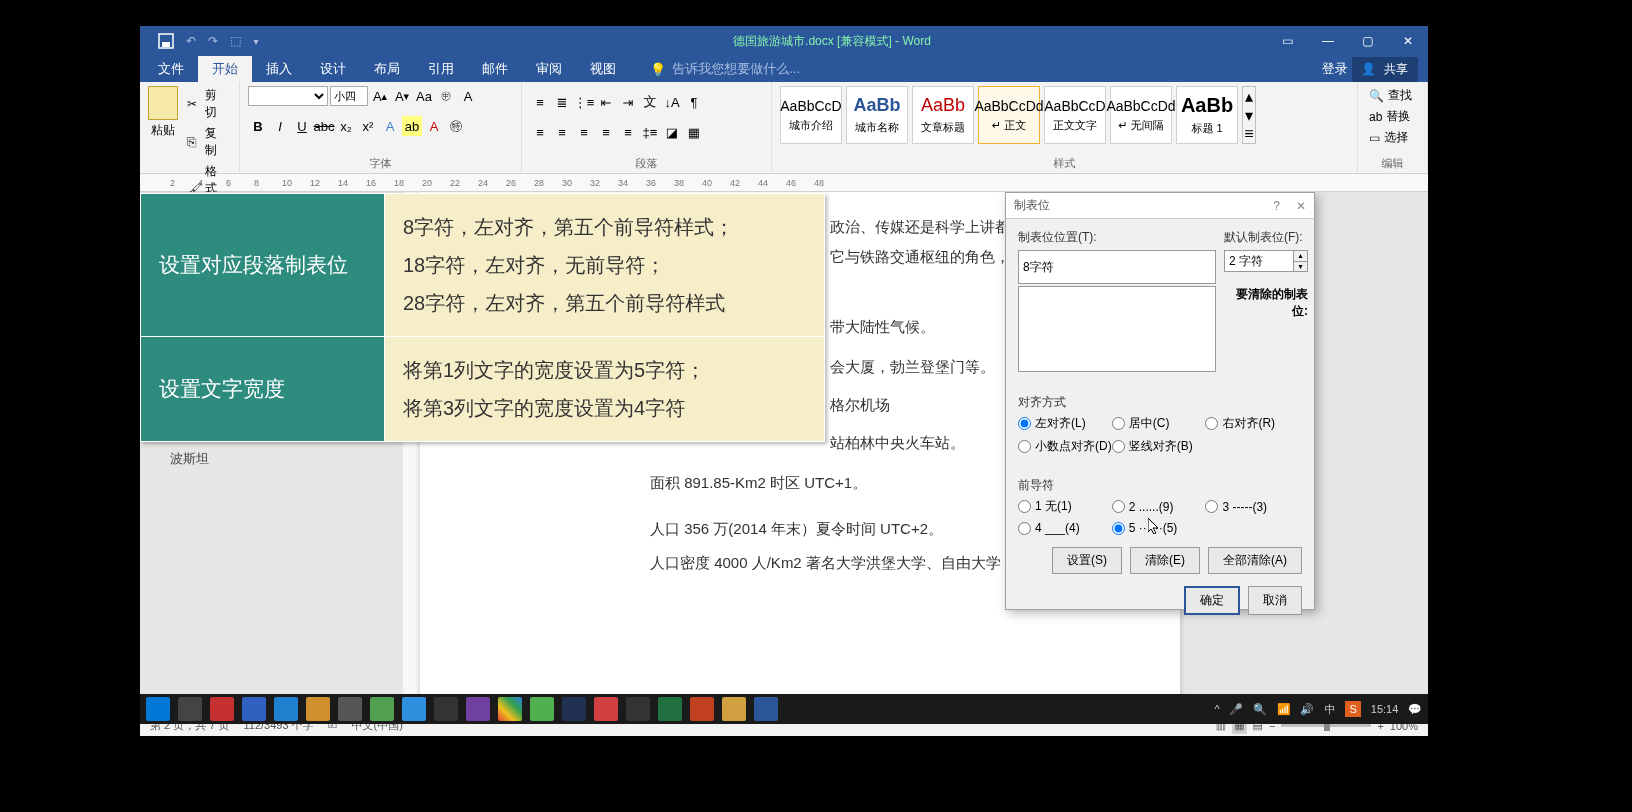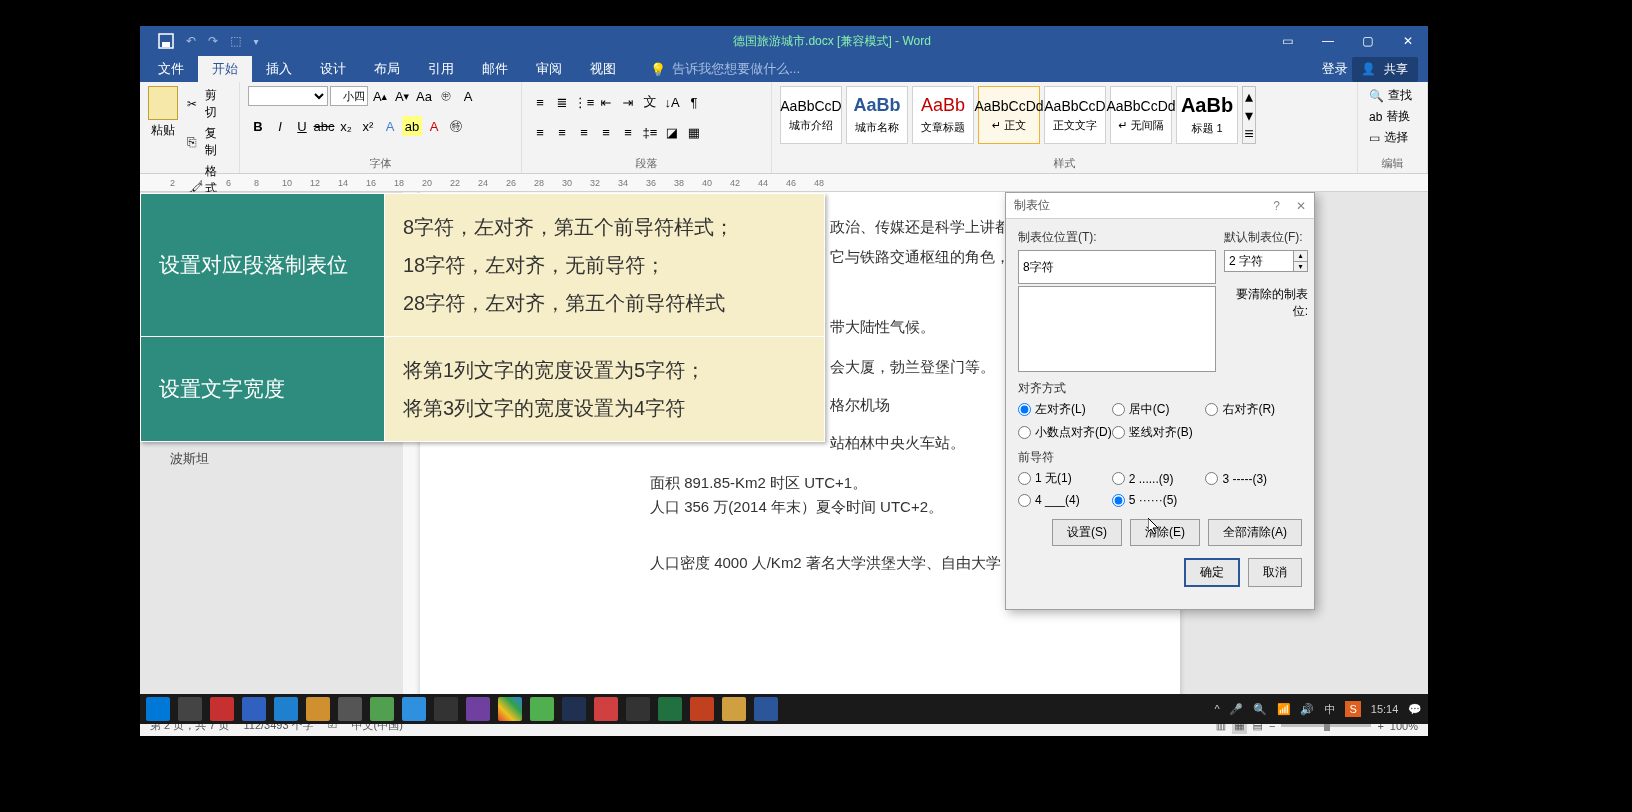--- a/index.html
+++ b/index.html
@@ -26,21 +26,21 @@
   .rgroup { border-right: 1px solid #e0e0e0; padding: 4px 8px 2px 8px; display: flex; flex-direction: column; justify-content: space-between; position: relative; }
   .rgroup-label { font-size: 11px; color: #666; text-align: center; padding-top: 2px; }
   .rgroup-body { display: flex; gap: 6px; flex: 1; }
   .paste-big { display: flex; flex-direction: column; align-items: center; font-size: 12px; gap: 2px; }
   .paste-icon { width: 30px; height: 34px; background: #f5e8a8; border: 1px solid #c0a030; position: relative; }
   .small-btns { display: flex; flex-direction: column; gap: 2px; font-size: 12px; justify-content: center; }
   .sbtn { display: flex; align-items: center; gap: 4px; padding: 1px 3px; }
   .sbtn-icon { width: 14px; height: 14px; display: inline-block; }
   .font-row1 { display: flex; gap: 2px; align-items: center; }
   .font-sel { width: 80px; height: 20px; border: 1px solid #ababab; background: #fff; font-size: 11px; }
-  .size-sel { width: 38px; height: 20px; border: 1px solid #ababab; background: #fff; font-size: 11px; padding-left: 12px; }
+  .size-sel { width: 38px; height: 20px; border: 1px solid #ababab; background: #fff; font-size: 11px; padding-left: 3px; }
   .font-btn { width: 20px; height: 20px; border: none; background: transparent; font-size: 13px; display: flex; align-items: center; justify-content: center; }
   .font-btns-row { display: flex; gap: 2px; margin-top: 6px; }
   .style-gallery { display: flex; gap: 4px; align-items: flex-start; }
   .style-item { width: 62px; height: 58px; border: 1px solid #d0d0d0; background: #fff; display: flex; flex-direction: column; align-items: center; justify-content: center; font-size: 11px; cursor: pointer; }
   .style-item.sel { border: 1px solid #f0b030; background: #fef8e8; }
   .style-prev { font-size: 14px; margin-bottom: 4px; }
   .edit-list { display: flex; flex-direction: column; gap: 2px; font-size: 12px; }
   
   
   .ruler { height: 18px; background: #f8f8f8; border-bottom: 1px solid #d0d0d0; font-size: 9px; color: #777; display: flex; align-items: center; padding-left: 30px; overflow: hidden; }
@@ -66,22 +66,22 @@
   .dialog { position: absolute; left: 865px; top: 0; width: 310px; height: 418px; background: #f0f0f0; border: 1px solid #a0a0a0; box-shadow: 3px 3px 10px rgba(0,0,0,0.3); font-size: 12px; }
   .dlg-title { height: 26px; display: flex; align-items: center; padding: 0 8px; background: #fff; border-bottom: 1px solid #d0d0d0; }
   .dlg-title-text { flex: 1; color: #555; }
   .dlg-body { padding: 10px 12px; }
   .dlg-row { display: flex; gap: 8px; margin-bottom: 6px; }
   .dlg-col { flex: 1; }
   .dlg-label { font-size: 12px; color: #333; margin-bottom: 4px; }
   .dlg-input { width: 100%; height: 22px; border: 1px solid #999; background: #fff; padding: 16px 4px; font-size: 12px; }
   .dlg-spin { width: 70px; height: 22px; border: 1px solid #999; background: #fff; padding: 2px 4px; font-size: 12px; }
   .dlg-list { width: 198px; height: 86px; border: 1px solid #999; background: #fff; }
-  .dlg-clear-lbl { text-align: right; margin-top: 4px; }
-  .dlg-section { margin-top: 8px; }
+  .dlg-clear-lbl { text-align: right; margin-top: 4px; font-weight: bold; }
+  .dlg-section { margin-top: 22px; }
   .dlg-radios { display: flex; flex-wrap: wrap; gap: 6px 0; }
   .dlg-radio { width: 33%; display: flex; align-items: center; gap: 4px; font-size: 12px; }
   .dlg-radio input { margin: 0; }
   .dlg-btns { display: flex; justify-content: flex-end; gap: 8px; margin-top: 12px; }
   .dlg-btn { padding: 4px 14px; border: 1px solid #999; background: #e8e8e8; font-size: 12px; cursor: pointer; }
   .dlg-btn.primary { border: 2px solid #2b579a; }
   .cursor { position: absolute; left: 142px; top: 325px; width: 12px; height: 16px; }
   
   
   .statusbar { height: 22px; background: #f3f3f3; border-top: 1px solid #d0d0d0; display: flex; align-items: center; font-size: 11px; color: #555; padding: 0 10px; }
@@ -322,21 +322,21 @@
   <div class="docarea">
     <div class="vruler"></div>
     <div class="page">
       <div class="doc-text" style="left:410px;top:220px">政治、传媒还是科学上讲都</div>
       <div class="doc-text" style="left:410px;top:250px">它与铁路交通枢纽的角色，</div>
       <div class="doc-text" style="left:410px;top:320px">带大陆性气候。</div>
       <div class="doc-text" style="left:410px;top:360px">会大厦，勃兰登堡门等。</div>
       <div class="doc-text" style="left:410px;top:398px">格尔机场</div>
       <div class="doc-text" style="left:410px;top:436px">站柏林中央火车站。</div>
       <div class="doc-text" style="left:230px;top:476px">面积 891.85-Km2 时区 UTC+1。</div>
-      <div class="doc-text" style="left:230px;top:500px">人口 356 万(2014 年末）夏令时间 UTC+2。</div>
+      <div class="doc-text" style="left:230px;top:522px">人口 356 万(2014 年末）夏令时间 UTC+2。</div>
       <div class="doc-text" style="left:230px;top:556px">人口密度 4000 人/Km2 著名大学洪堡大学、自由大学</div>
     </div>
     <div class="side-word">波斯坦</div>
 
     <table class="instr-table">
       <tbody>
           <tr>
         <td class="instr-hd">设置对应段落制表位</td>
         <td class="instr-bd">
           <div>8字符，左对齐，第五个前导符样式；</div>

